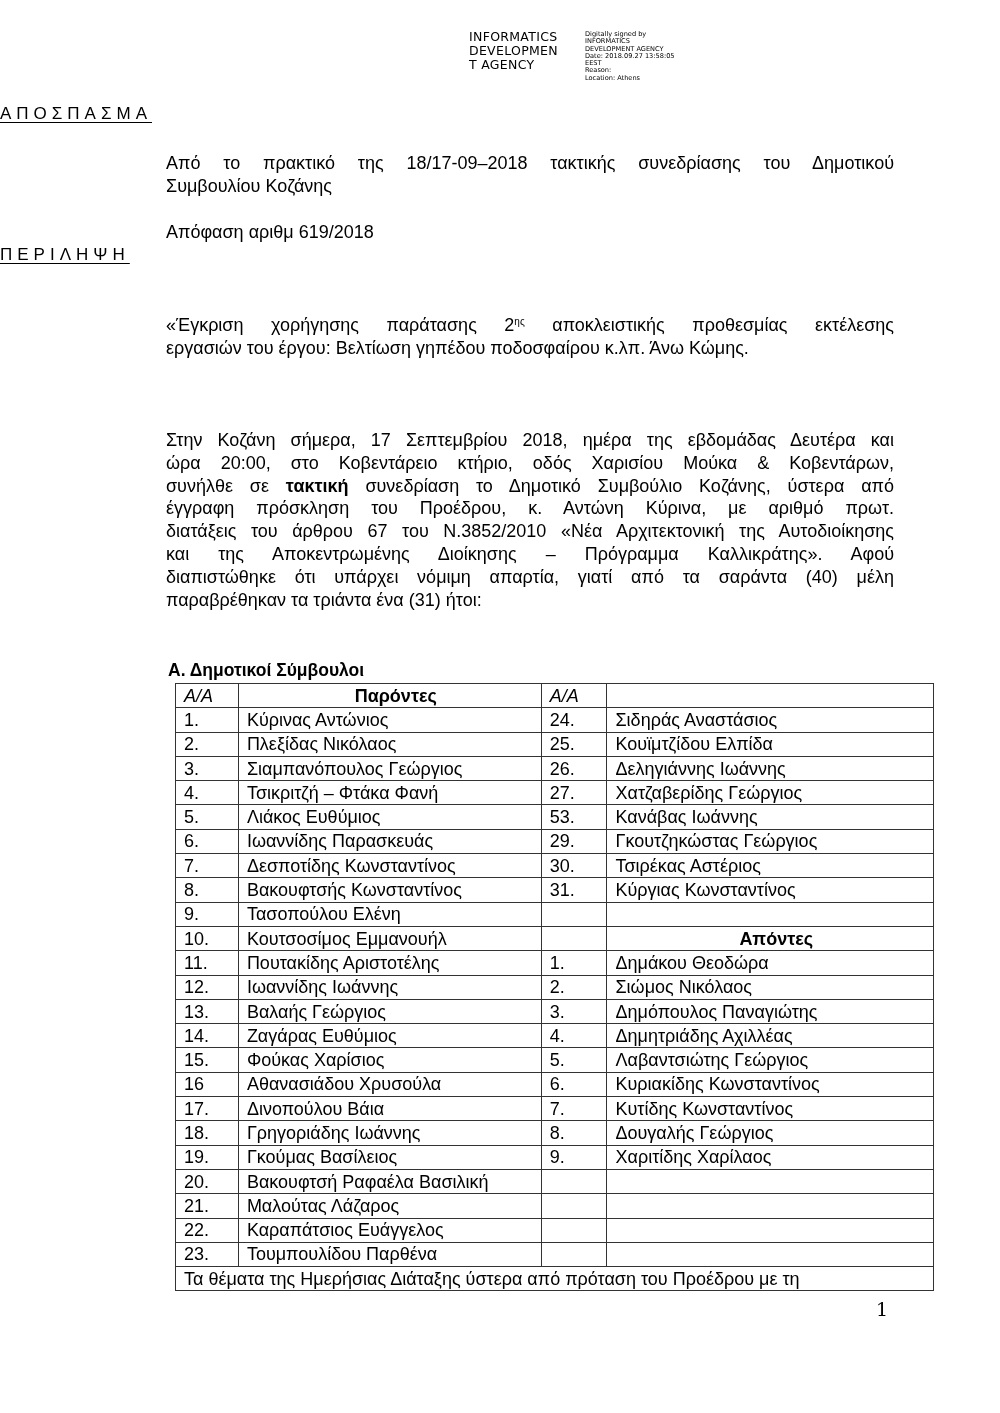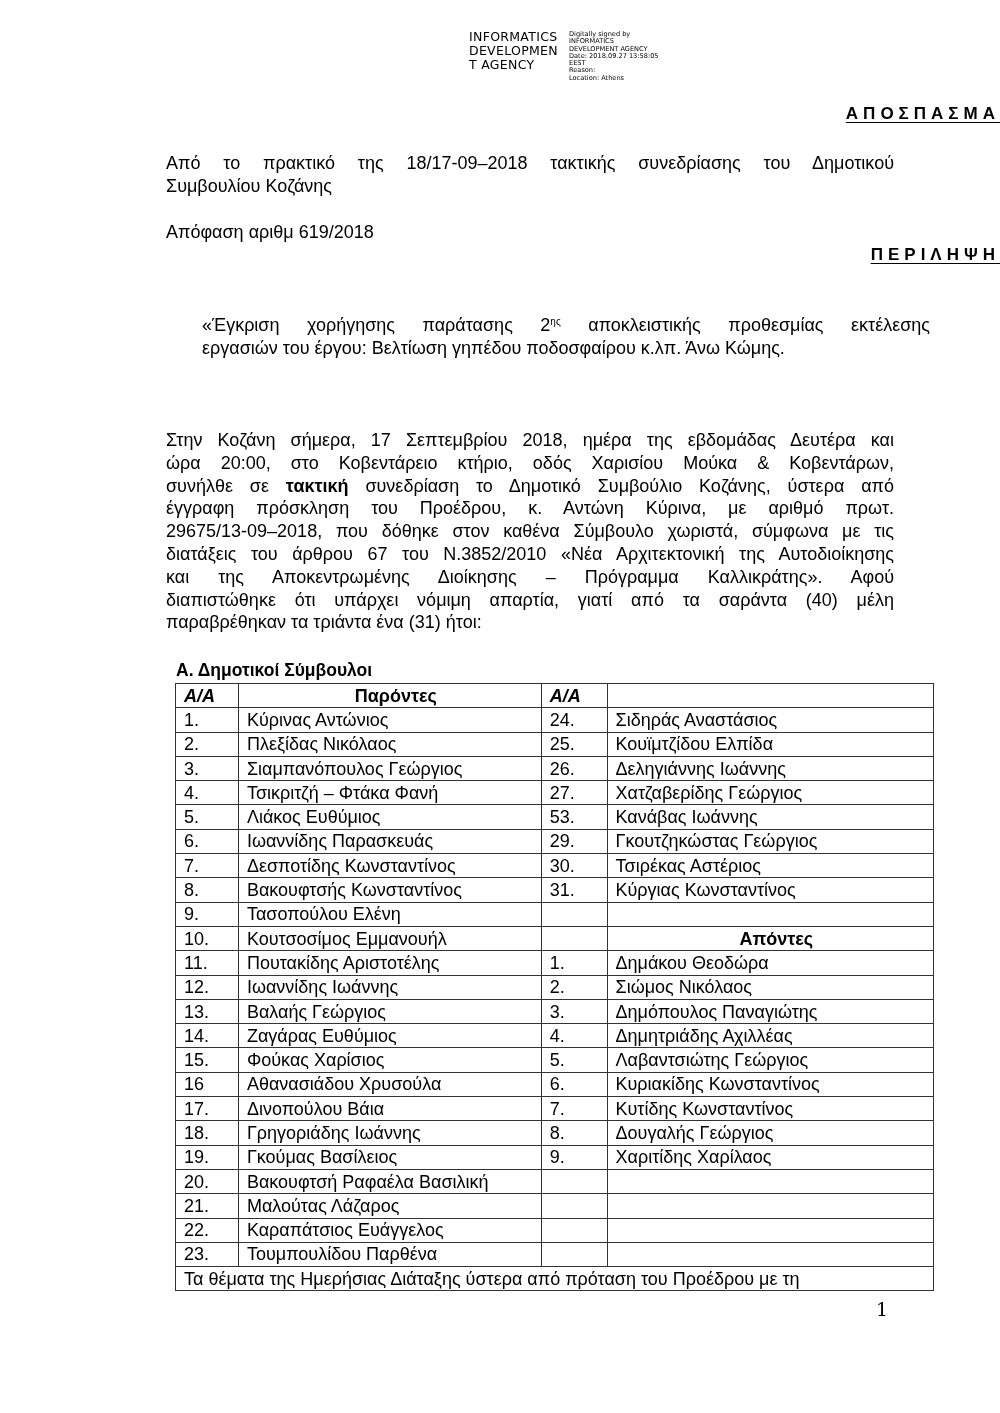--- a/index.html
+++ b/index.html
@@ -2,34 +2,34 @@
 <html><head>
 <meta charset="utf-8">
 <style>
   html, body { margin: 0; padding: 0; background: #ffffff; }
   body { width: 1000px; height: 1413px; position: relative; overflow: hidden;
          font-family: "Liberation Sans", sans-serif; color: #000; }
   .sig { position: absolute; left: 469px; top: 30px; display: flex; }
   .sig-name { font-family: "DejaVu Sans", sans-serif; font-size: 12.5px; line-height: 14px;
               letter-spacing: 0.3px; width: 97px; }
   .sig-details { font-family: "DejaVu Sans", sans-serif; font-size: 6.6px; line-height: 7.3px;
-                 margin-left: 3px; margin-top: 1px; }
-  .heading { position: absolute; left: 0; width: 1000px; text-align: right; font-weight: bold;
+                 margin-left: 19px; margin-top: 1px; }
+  .heading { position: absolute; left: 0; width: 1000px; text-align: left; font-weight: normal;
              font-size: 17px; letter-spacing: 5px; text-decoration: underline; text-underline-offset: 3px; }
   .para { position: absolute; left: 166px; width: 728px; font-size: 18px; line-height: 22.8px;
           text-align: justify; }
   .para .line { display: block; text-align: justify; text-align-last: justify; }
   .para .line.last { text-align-last: left; }
   sup { font-size: 10px; vertical-align: top; position: relative; top: -3px; }
-  .section-title { position: absolute; left: 176px; top: 660px; font-weight: bold; font-size: 17.5px; }
+  .section-title { position: absolute; left: 168px; top: 660px; font-weight: bold; font-size: 17.5px; }
   table.members { position: absolute; left: 175px; top: 683px; width: 759px; border-collapse: collapse;
                   font-size: 18px; }
   table.members td, table.members th { border: 1px solid #333; padding: 0 0 0 8px; height: 23.3px;
                   line-height: 22px; text-align: left; font-weight: normal; white-space: nowrap; }
-  table.members th.aa { font-style: italic; font-weight: bold; }
+  table.members th.aa { font-style: italic; font-weight: normal; }
   table.members th.center, table.members td.center { text-align: center; font-weight: bold; padding-left: 12px; }
   col.c1 { width: 63px; } col.c2 { width: 303px; } col.c3 { width: 66px; } col.c4 { width: 327px; }
   .pagenum { position: absolute; left: 876px; top: 1298px; font-family: "DejaVu Serif", serif; font-size: 19px; }
 </style>
 </head>
 <body>
 
 <div class="sig">
   <div class="sig-name">
     <div>INFORMATICS</div>
@@ -53,31 +53,30 @@
   <span class="line">Από  το  πρακτικό  της 18/17-09–2018 τακτικής συνεδρίασης του Δημοτικού</span>
   <span class="line last">Συμβουλίου Κοζάνης</span>
 </div>
 
 <div class="para" style="top:221px;">
   <span class="line last">Απόφαση  αριθμ 619/2018</span>
 </div>
 
 <div class="heading" style="top:245px;">ΠΕΡΙΛΗΨΗ</div>
 
-<div class="para" style="top:314px;margin-left:36px;">
+<div class="para" style="top:314px;">
   <span class="line"><span>«Έγκριση χορήγησης παράτασης 2</span><sup>ης</sup><span> αποκλειστικής προθεσμίας εκτέλεσης</span></span>
   <span class="line last">εργασιών του έργου: Βελτίωση γηπέδου ποδοσφαίρου κ.λπ. Άνω Κώμης.</span>
 </div>
 
 <div class="para" style="top:429px;">
   <span class="line">Στην Κοζάνη σήμερα, 17 Σεπτεμβρίου 2018, ημέρα της  εβδομάδας Δευτέρα και</span>
   <span class="line">ώρα 20:00, στο Κοβεντάρειο κτήριο, οδός Χαρισίου Μούκα &amp; Κοβεντάρων,</span>
   <span class="line"><span>συνήλθε σε </span><b>τακτική</b><span> συνεδρίαση το Δημοτικό Συμβούλιο Κοζάνης, ύστερα από</span></span>
   <span class="line">έγγραφη πρόσκληση του Προέδρου, κ. Αντώνη Κύρινα, με αριθμό πρωτ.</span>
-  <span class="line">29675/13-09–2018, που δόθηκε στον καθένα Σύμβουλο χωριστά, σύμφωνα με τις</span>
   <span class="line">διατάξεις του άρθρου 67 του Ν.3852/2010 «Νέα Αρχιτεκτονική της Αυτοδιοίκησης</span>
   <span class="line">και της Αποκεντρωμένης Διοίκησης – Πρόγραμμα Καλλικράτης». Αφού</span>
   <span class="line">διαπιστώθηκε ότι υπάρχει νόμιμη απαρτία, γιατί από τα σαράντα (40) μέλη</span>
   <span class="line last">παραβρέθηκαν τα τριάντα ένα (31) ήτοι:</span>
 </div>
 
 <div class="section-title">Α. Δημοτικοί Σύμβουλοι</div>
 
 <table class="members">
   <colgroup>

